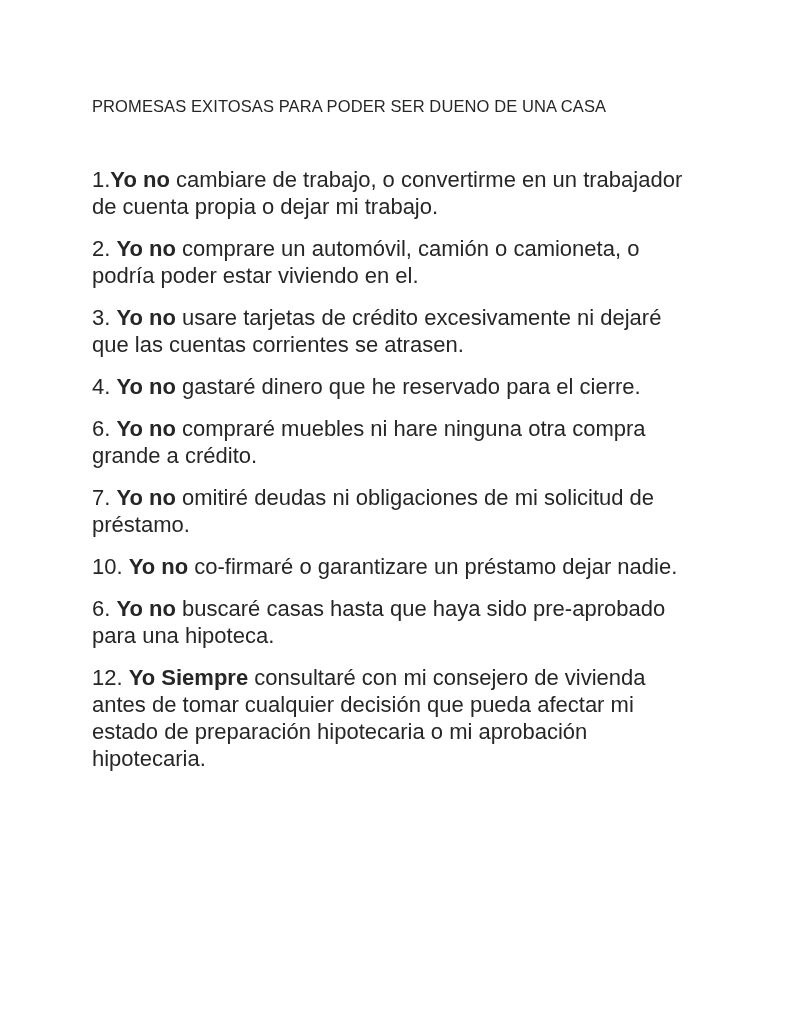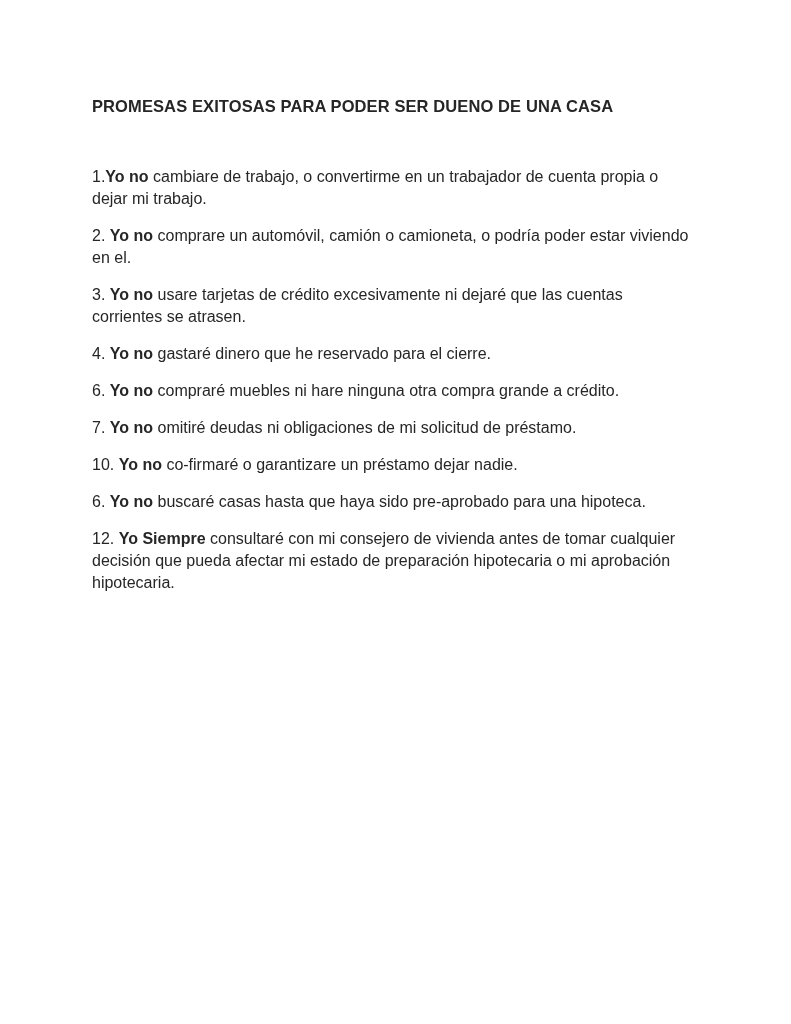--- a/index.html
+++ b/index.html
@@ -13,31 +13,31 @@
     width: 791px;
     height: 1024px;
     background: #ffffff;
     overflow: hidden;
   }
   .page-content {
     padding: 95px 94px 0 92px;
   }
   .doc-title {
     font-size: 16.5px;
-    font-weight: bold;
+    font-weight: normal;
     color: #262626;
     letter-spacing: 0.1px;
     line-height: 22px;
     margin-bottom: 49px;
   }
   .promise-item {
-    font-size: 16px;
+    font-size: 22px;
     font-weight: normal;
     color: #262626;
-    line-height: 22px;
+    line-height: 27px;
     margin-bottom: 15px;
     max-width: 605px;
   }
   .promise-item .lead {
     font-weight: bold;
   }
 </style>
 </head>
 <body>
 

